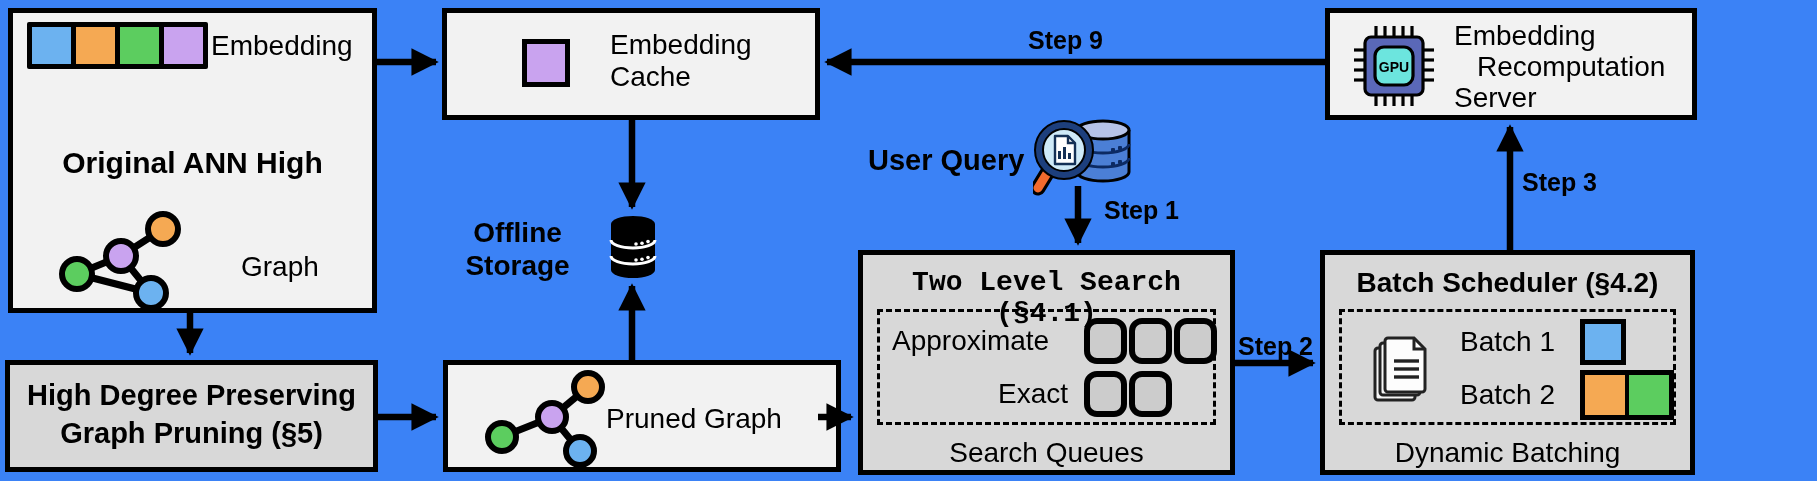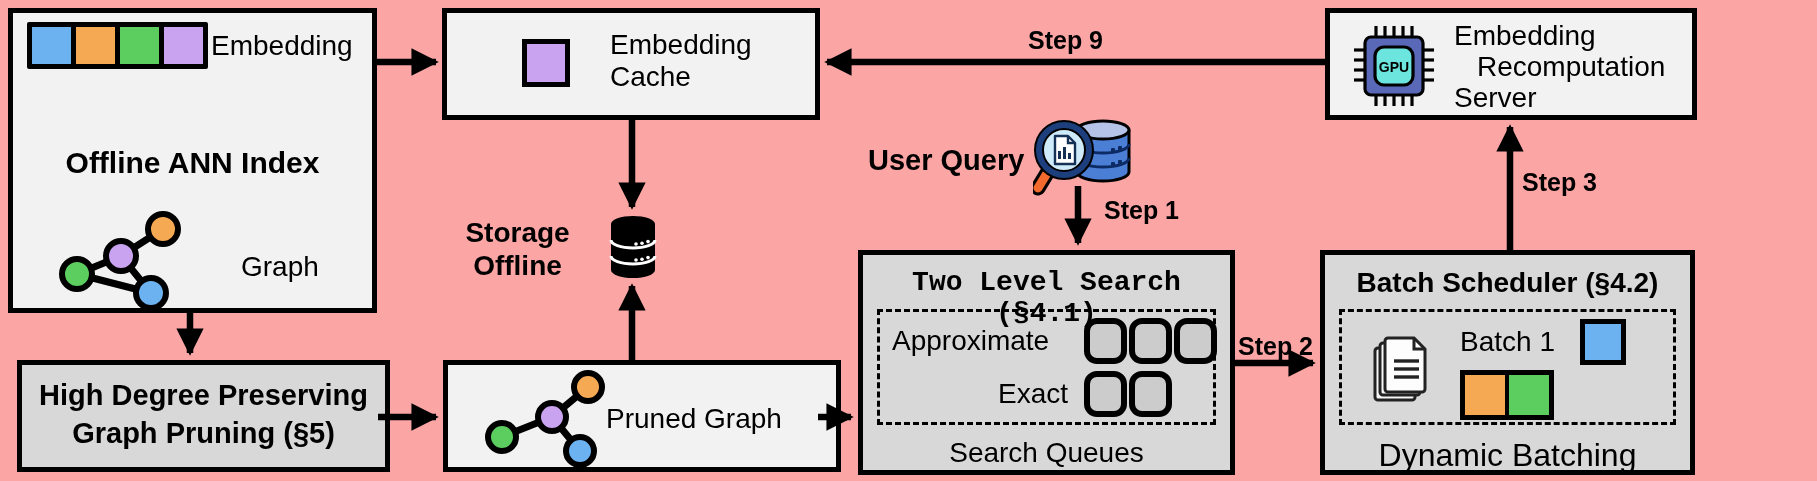--- a/index.html
+++ b/index.html
@@ -1,17 +1,17 @@
 <!DOCTYPE html>
 <html style="--box-light: #f2f2f2; --box-dark: #d8d8d8; --queue-fill: #cccccc; --blue: #6cb2f0; --orange: #f5a953; --green: #5ccd5f; --purple: #c9a3ef; --gpu-body: #5a68b8; --gpu-inner: #6ce5de; --db-blue: #4b7fd6; --db-top: #b6c3e8; --magnifier-rim: #1d3f7d; --lens: #cfeaf8; --handle-orange: #f26a2d;"><head>
 <meta charset="utf-8">
 <style>
   * { box-sizing: border-box; margin: 0; padding: 0; }
   body { background: #ffffff; font-family: "Liberation Sans", sans-serif; color: #000; }
-  .canvas { position: relative; width: 1817px; height: 481px; background: #fca5a5; overflow: hidden; }
+  .canvas { position: relative; width: 1817px; height: 481px; background: #3b82f6; overflow: hidden; }
 
   .box { position: absolute; border: 5px solid #000; }
   .box.light { background: var(--box-light); }
   .box.dark  { background: var(--box-dark); }
 
   .abs { position: absolute; }
 
   .lbl   { font-size: 28px; line-height: 32px; white-space: pre; }
   .lbl-b { font-size: 28px; line-height: 33px; font-weight: bold; white-space: pre; }
   .step  { position: absolute; font-size: 25px; font-weight: bold; }
@@ -47,21 +47,21 @@
 <div class="canvas">
 
   <div class="box light" style="left:8px; top:8px; width:369px; height:305px;">
     <div class="emb-strip" style="left:14px; top:9px;">
       <div class="emb-sq sq-blue"></div>
       <div class="emb-sq sq-orange"></div>
       <div class="emb-sq sq-green"></div>
       <div class="emb-sq sq-purple"></div>
     </div>
     <div class="abs lbl" style="left:198px; top:17px;">Embedding</div>
-    <div class="title-center" style="top:133px; font-size:30px;">Offline ANN Index</div>
+    <div class="title-center" style="top:133px; font-size:30px;">Original ANN High</div>
     <svg class="abs" style="left:38px; top:188px;" width="160" height="110" viewBox="0 0 160 110">
       <g stroke="#000" stroke-width="7" stroke-linecap="round">
         <line x1="70" y1="55" x2="112" y2="28"></line>
         <line x1="70" y1="55" x2="26" y2="73"></line>
         <line x1="26" y1="73" x2="100" y2="92"></line>
         <line x1="70" y1="55" x2="100" y2="92"></line>
       </g>
       <circle cx="112" cy="28" r="15" style="fill:var(--orange)" stroke="#000" stroke-width="6"></circle>
       <circle cx="70" cy="55" r="15" style="fill:var(--purple)" stroke="#000" stroke-width="6"></circle>
       <circle cx="26" cy="73" r="15" style="fill:var(--green)" stroke="#000" stroke-width="6"></circle>
@@ -105,39 +105,39 @@
       <text x="46" y="52" text-anchor="middle" font-size="14" font-weight="bold" font-family="Liberation Sans, sans-serif">GPU</text>
     </svg>
     <div class="abs" style="left:124px; top:7px;">
       <div class="lbl" style="line-height:31px;">Embedding</div>
       <div class="lbl" style="line-height:31px;margin-left:23px;">Recomputation</div>
       <div class="lbl" style="line-height:31px;">Server</div>
     </div>
   </div>
 
   <div class="abs" style="left:425px; top:216px; width:185px; text-align:center;">
+    <div class="lbl-b">Offline</div>
     <div class="lbl-b">Storage</div>
-    <div class="lbl-b">Offline</div>
   </div>
   <svg class="abs" style="left:608px; top:214px;" width="50" height="66" viewBox="0 0 50 66">
     <path d="M3,10 v46 a22,8 0 0 0 44,0 v-46" fill="#000"></path>
     <ellipse cx="25" cy="10" rx="22" ry="8" fill="#000"></ellipse>
     <path d="M3,26 a22,8 0 0 0 44,0" fill="none" stroke="#fff" stroke-width="3"></path>
     <path d="M3,42 a22,8 0 0 0 44,0" fill="none" stroke="#fff" stroke-width="3"></path>
     <g fill="#fff">
       <circle cx="28" cy="30" r="1.8"></circle>
         <circle cx="34" cy="29.2" r="1.8"></circle>
         <circle cx="40" cy="27.6" r="1.8"></circle>
       <circle cx="28" cy="46" r="1.8"></circle>
         <circle cx="34" cy="45.2" r="1.8"></circle>
         <circle cx="40" cy="43.6" r="1.8"></circle>
     </g>
   </svg>
 
-  <div class="box dark" style="left:5px; top:360px; width:373px; height:112px;margin-left:12px;">
+  <div class="box dark" style="left:5px; top:360px; width:373px; height:112px;">
     <div class="title-center" style="top:14px;">High Degree Preserving</div>
     <div class="title-center" style="top:52px;">Graph Pruning (§5)</div>
   </div>
 
   <div class="box light" style="left:443px; top:360px; width:398px; height:112px;">
     <svg class="abs" style="left:22px; top:0px;" width="150" height="102" viewBox="0 0 150 102">
       <g stroke="#000" stroke-width="7" stroke-linecap="round">
         <line x1="82" y1="52" x2="118" y2="22"></line>
         <line x1="82" y1="52" x2="32" y2="72"></line>
         <line x1="82" y1="52" x2="110" y2="86"></line>
@@ -207,27 +207,28 @@
         <path d="M44,4 v11 h11" fill="none" stroke="#222" stroke-width="3"></path>
         <line x1="24" y1="27" x2="49" y2="27" stroke="#222" stroke-width="3.4"></line>
         <line x1="24" y1="35" x2="49" y2="35" stroke="#222" stroke-width="3.4"></line>
         <line x1="24" y1="43" x2="49" y2="43" stroke="#222" stroke-width="3.4"></line>
       </svg>
       <div class="queue-row" style="left:118px; top:5px; height:50px;">
         <div class="lbl" style="width:120px;">Batch 1</div>
         <div class="batch-sq sq-blue" style="width:46px; height:46px;"></div>
       </div>
       <div class="queue-row" style="left:118px; top:58px; height:50px;">
+        <div class="lbl" style="width:120px;">Batch 2</div>
         <div class="batch-pair">
           <div class="sq-orange"></div>
           <div class="sq-green"></div>
         </div>
       </div>
     </div>
-    <div class="title-center" style="top:182px; font-weight:normal; font-size:32px;">Dynamic Batching</div>
+    <div class="title-center" style="top:182px; font-weight:normal; font-size:28px;">Dynamic Batching</div>
   </div>
 
   <div class="step" style="left:1104px; top:196px;">Step 1</div>
   <div class="step" style="left:1238px; top:332px;text-align:center;">Step 2</div>
   <div class="step" style="left:1522px; top:168px;">Step 3</div>
   <div class="step" style="left:1028px; top:26px;">Step 9</div>
 
   <svg class="overlay" width="1817" height="481" viewBox="0 0 1817 481">
     <defs>
       <marker id="ah" viewBox="0 0 10 10" refX="9" refY="5" markerWidth="4.2" markerHeight="4.2" orient="auto-start-reverse">

